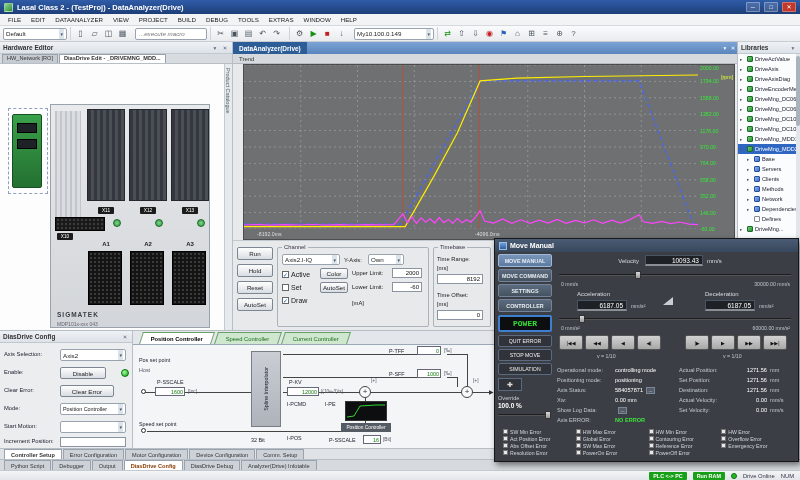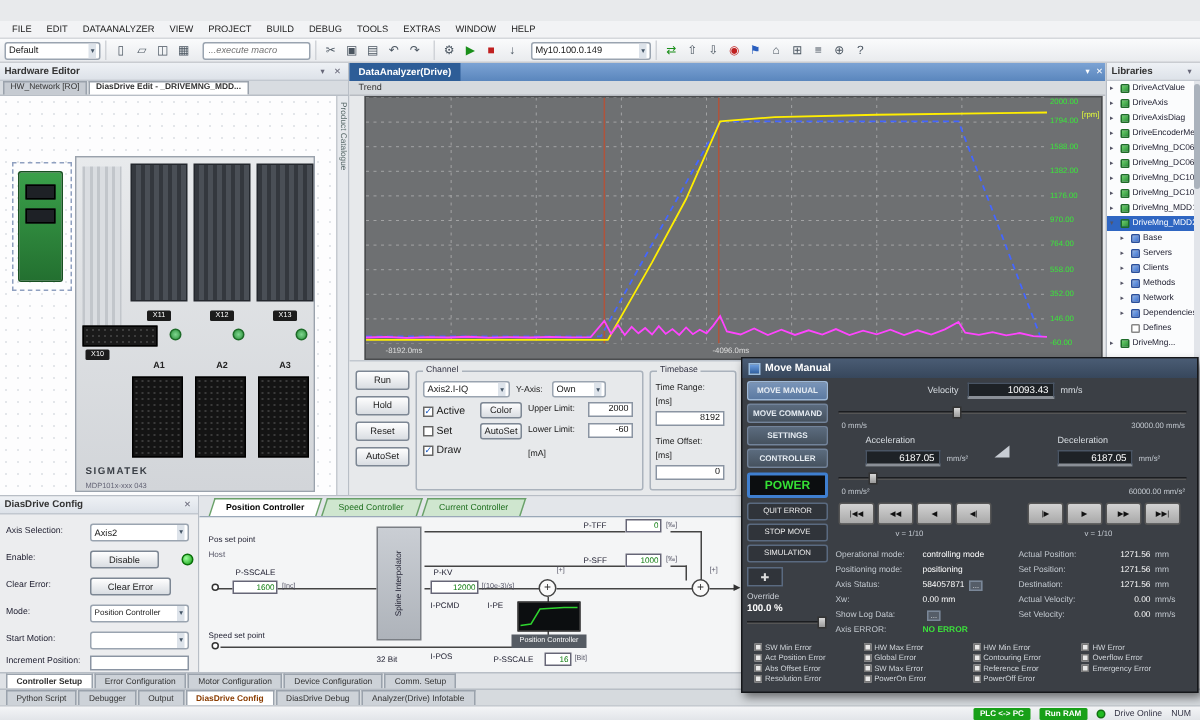--- a/index.html
+++ b/index.html
@@ -106,21 +106,21 @@
 .pcl{position:absolute;left:208px;top:78px;width:50px;height:9px;background:#555b63;color:#fff;font-size:4.8px;line-height:9px;text-align:center;}
 .darrow{position:absolute;font-size:6px;color:#333;}
 
 #move-manual{position:absolute;left:494px;top:238px;width:305px;height:224px;background:#3b3f45;border:1px solid #15171a;box-shadow:2px 3px 6px rgba(0,0,0,.5);z-index:40;}
 .mm-title{height:13px;background:linear-gradient(#4a5c74,#37475c);display:flex;align-items:center;gap:3px;padding:0 4px;font-size:7px;font-weight:bold;color:#fff;}
 .mm-ticon{width:8px;height:8px;background:linear-gradient(#6fa0e0,#2f5f9f);border:1px solid #9abcdd;}
 .mm-left{position:absolute;left:3px;top:15px;width:54px;bottom:4px;display:flex;flex-direction:column;}
 #mm-nav{display:flex;flex-direction:column;gap:2px;}
 .mm-nav-btn{height:13px;font-size:5.4px;font-weight:bold;color:#e6ecf2;background:linear-gradient(#5b6b7e,#46525f);border:1px solid #72839a;border-radius:2px;font-family:inherit;}
 .mm-nav-btn.active{background:linear-gradient(#7a95b8,#5c7aa2);border-color:#9db8d8;}
-.mm-power{height:17px;margin-top:3px;font-size:8px;font-weight:bold;color:#35e035;background:#0c0e10;border:2px solid #3f7fd0;border-radius:2px;font-family:Liberation Sans, sans-serif;}
+.mm-power{height:17px;margin-top:3px;font-size:8px;font-weight:bold;color:#35e035;background:#0c0e10;border:2px solid #3f7fd0;border-radius:2px;font-family:Liberation Mono, monospace;}
 #mm-actions{display:flex;flex-direction:column;gap:2px;margin-top:3px;}
 .mm-act-btn{height:12px;font-size:5.2px;color:#eee;background:#30343a;border:1px solid #5a6a80;border-radius:2px;font-family:inherit;}
 .mm-cross{width:24px;height:13px;margin-top:3px;font-size:7px;color:#ddd;background:#30343a;border:1px solid #5a6a80;align-self:flex-start;font-family:inherit;}
 .mm-override{margin-top:4px;display:flex;flex-direction:column;gap:1px;}
 .mm-olabel{font-size:5.6px;color:#c8cdd4;}
 .mm-oval{font-size:6.5px;color:#fff;font-weight:bold;}
 .mm-l{position:absolute;font-size:6px;color:#d8dde2;white-space:nowrap;}
 .mm-s{position:absolute;font-size:5.2px;color:#c2c8cf;white-space:nowrap;}
 .mm-field{position:absolute;height:11px;background:#1e2226;border:1px solid #4a5564;border-bottom:2px solid #8a8f96;color:#fff;font-size:6.5px;display:flex;align-items:center;justify-content:flex-end;padding:0 3px;}
 .mm-slider{position:absolute;height:9px;}
@@ -152,20 +152,27 @@
 #tool-tabs .tab.active{color:#8a3c00;}
 #statusbar{position:absolute;left:0;top:470px;width:800px;height:10px;background:linear-gradient(#f4f5f7,#e2e5e9);border-top:1px solid #c5cad0;display:flex;align-items:center;justify-content:flex-end;gap:6px;padding:0 6px;font-size:5.8px;color:#334;}
 .badge{background:#18a018;color:#fff;font-size:5.4px;font-weight:bold;padding:0 4px;height:8px;line-height:8px;border-radius:1px;}
 .sb-dot{width:6px;height:6px;border-radius:50%;background:#22bb22;border:1px solid #127012;}
 </style>
 </head>
 <body>
 
 <div id="app">
 
+  <div class="titlebar">
+    <div class="t-icon"></div>
+    <div class="t-text">Lasal Class 2 - (TestProj) - DataAnalyzer(Drive)</div>
+    <div class="win-btn">─</div>
+    <div class="win-btn">□</div>
+    <div class="win-btn close">✕</div>
+  </div>
 
   <div class="menubar" id="menu-bar">
       <div class="menu-item">FILE</div>
       <div class="menu-item">EDIT</div>
       <div class="menu-item">DATAANALYZER</div>
       <div class="menu-item">VIEW</div>
       <div class="menu-item">PROJECT</div>
       <div class="menu-item">BUILD</div>
       <div class="menu-item">DEBUG</div>
       <div class="menu-item">TOOLS</div>

